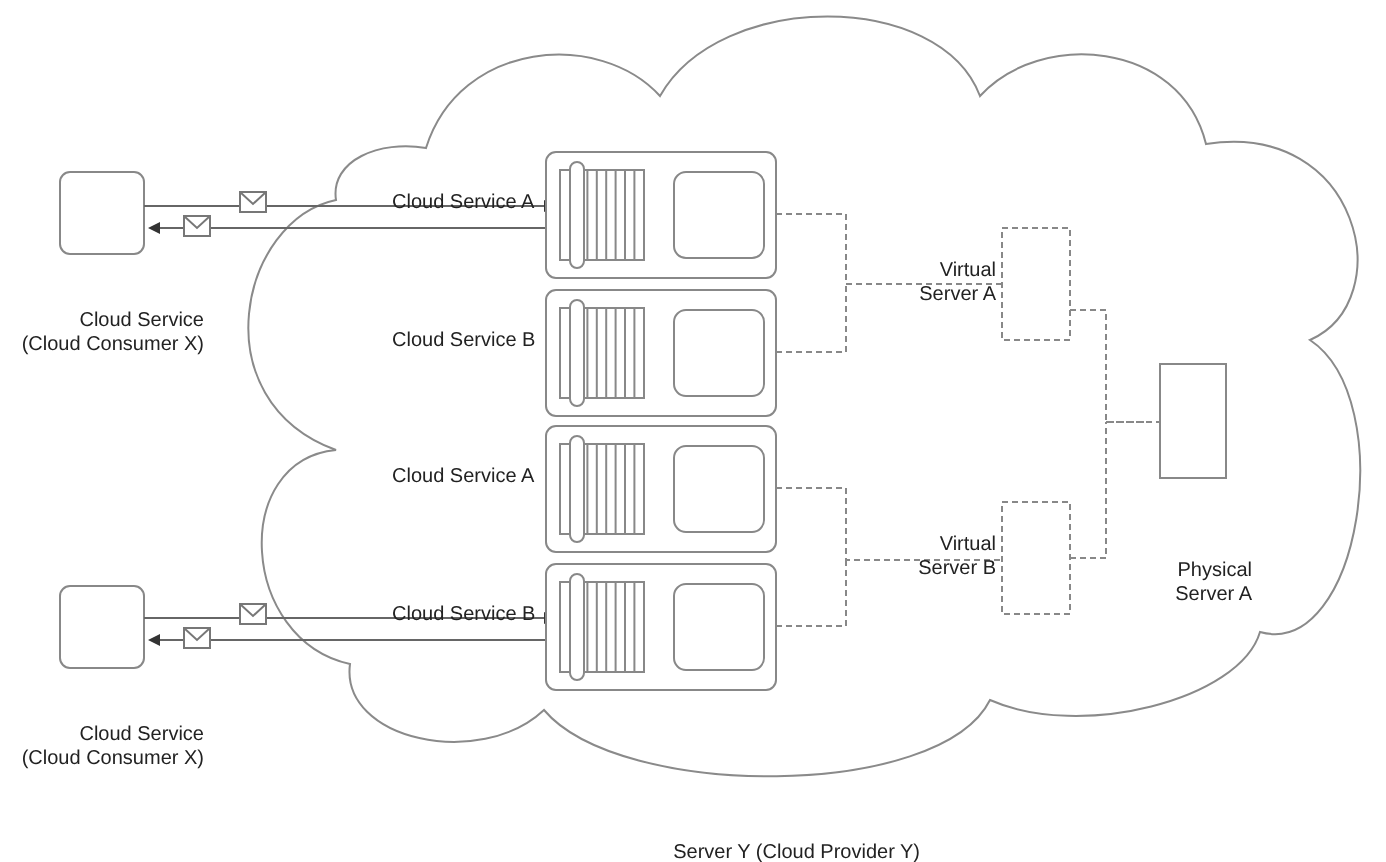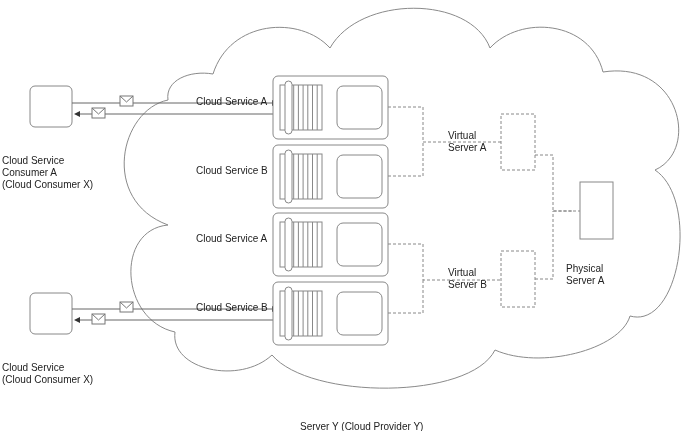--- a/index.html
+++ b/index.html
@@ -1,19 +1,19 @@
 <!DOCTYPE html>
 <html><head>
 <meta charset="utf-8">
 <style>
   html, body { margin: 0; padding: 0; background: #ffffff; }
   body { width: 693px; height: 431px; position: relative; overflow: hidden; font-family: "Liberation Sans", sans-serif; }
   svg { position: absolute; left: 0; top: 0; }
   .lbl { position: absolute; font-size: 10px; color: #222; line-height: 12px; white-space: nowrap; margin-top: 17px; }
-  .ctr { text-align: left; }
+  .ctr { text-align: right; }
 </style>
 </head>
 <body>
 
 <svg width="693" height="431" viewBox="0 0 693 431">
 
   <path d="M 213 74
        C 230 20, 300 15, 330 48
        C 360 -5, 470 -5, 490 48
        C 520 15, 590 20, 603 72
@@ -128,21 +128,20 @@
     <rect x="501" y="251" width="34" height="56"></rect>
     <polyline points="535,279 553,279 553,211"></polyline>
   </g>
 
   <rect x="580" y="182" width="33" height="57" fill="#fff" stroke="#888" stroke-width="1"></rect>
   <line x1="553" y1="211" x2="580" y2="211" stroke="#888" stroke-dasharray="3,2"></line>
 </svg>
 
 <div class="lbl ctr" style="left:2px; top:138px; width:100px;">
   <div>Cloud Service</div>
-  <div>Consumer A</div>
   <div>(Cloud Consumer X)</div>
 </div>
 <div class="lbl ctr" style="left:2px; top:345px; width:100px;">
   <div>Cloud Service</div>
   <div>(Cloud Consumer X)</div>
 </div>
 
 <div class="lbl" style="left:196px; top:79px;">Cloud Service A</div>
 <div class="lbl" style="left:196px; top:148px;">Cloud Service B</div>
 <div class="lbl" style="left:196px; top:216px;">Cloud Service A</div>
@@ -150,18 +149,18 @@
 
 <div class="lbl ctr" style="left:448px; top:113px; width:50px;">
   <div>Virtual</div>
   <div>Server A</div>
 </div>
 <div class="lbl ctr" style="left:448px; top:250px; width:50px;">
   <div>Virtual</div>
   <div>Server B</div>
 </div>
 
-<div class="lbl ctr" style="left:566px; top:246px; width:60px;">
+<div class="lbl ctr" style="left:566px; top:263px; width:60px;">
   <div>Physical</div>
   <div>Server A</div>
 </div>
 
 <div class="lbl ctr" style="left:300px; top:404px; width:160px;">Server Y (Cloud Provider Y)</div>
 
 </body></html>

